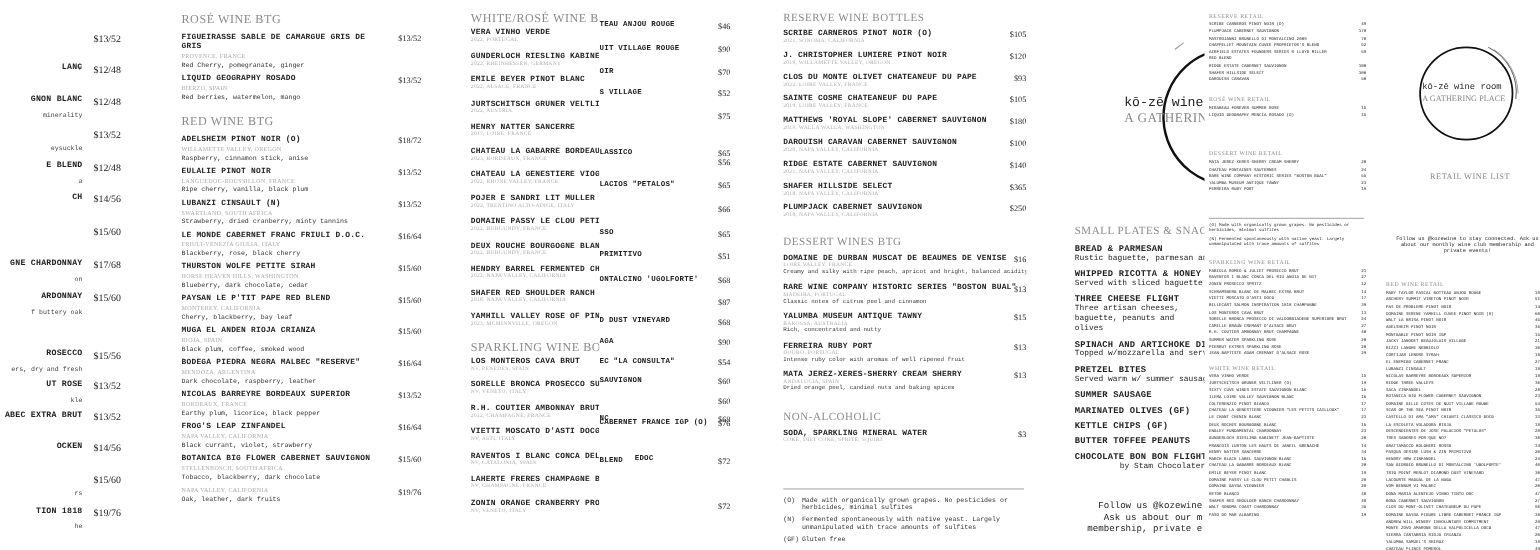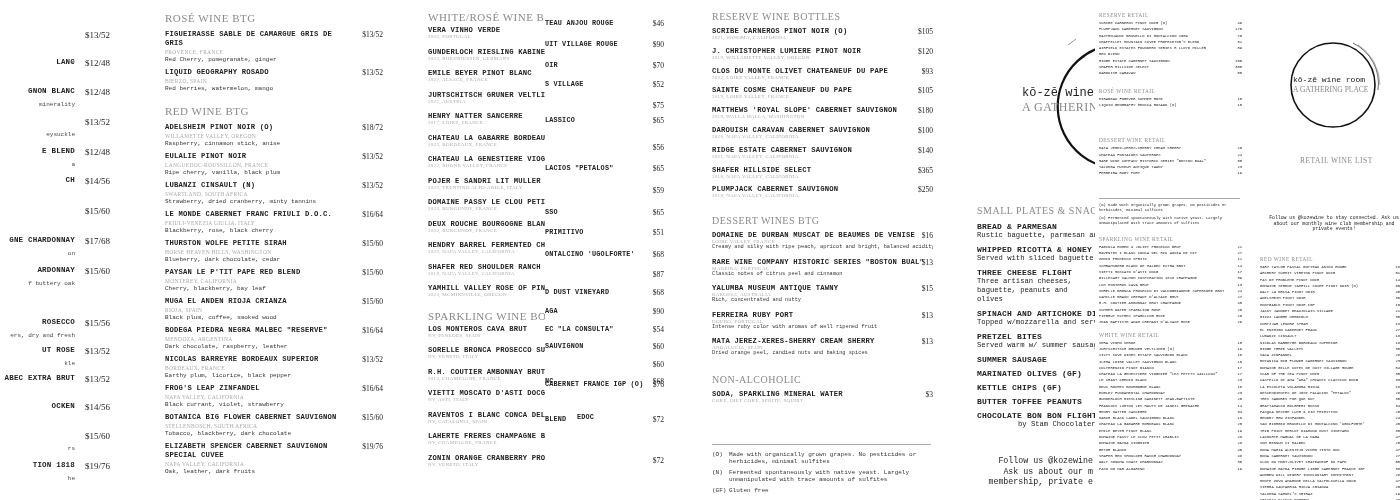--- a/index.html
+++ b/index.html
@@ -238,21 +238,20 @@
         <div class="ds">Black currant, violet, strawberry</div>
         <div class="pr">$16/64</div>
       </div>
       <div class="item" style="height: 29px;">
         <div class="nm" style="width: auto; white-space: nowrap; line-height: 9px;">BOTANICA BIG FLOWER CABERNET SAUVIGNON</div>
         <div class="rg">STELLENBOSCH, SOUTH AFRICA</div>
         <div class="ds">Tobacco, blackberry, dark chocolate</div>
         <div class="pr">$15/60</div>
       </div>
       <div class="item" style="height: 38px;">
-        <div class="nm" style="width: 175px; white-space: normal; line-height: 9px;">ELIZABETH SPENCER CABERNET SAUVIGNON SPECIAL CUVEE</div>
         <div class="rg">NAPA VALLEY, CALIFORNIA</div>
         <div class="ds">Oak, leather, dark fruits</div>
         <div class="pr">$19/76</div>
       </div>
     </div>
   </div>
 
 <div class="panel" id="pC">
     <div style="margin-top: 0px;">
       <div class="sec">WHITE/ROSÉ WINE BOTTLES</div>
@@ -356,35 +355,35 @@
       <div class="pr">$70</div>
     </div>
     <div class="row" style="top: 80px;">
       <div class="nm">S VILLAGE</div>
       <div class="pr">$52</div>
     </div>
     <div class="row" style="top: 101px;">
       <div class="nm"></div>
       <div class="pr">$75</div>
     </div>
-    <div class="row" style="top: 116px; text-align: right;">
+    <div class="row" style="top: 135px; text-align: right;">
       <div class="nm">LASSICO</div>
       <div class="pr">$65</div>
     </div>
     <div class="row" style="top: 143px;">
       <div class="nm"></div>
       <div class="pr">$56</div>
     </div>
     <div class="row" style="top: 164px;">
       <div class="nm">LACIOS "PETALOS"</div>
       <div class="pr">$65</div>
     </div>
     <div class="row" style="top: 186px;">
       <div class="nm"></div>
-      <div class="pr">$59</div>
+      <div class="pr">$66</div>
     </div>
     <div class="row" style="top: 208px;">
       <div class="nm">SSO</div>
       <div class="pr">$65</div>
     </div>
     <div class="row" style="top: 228px;">
       <div class="nm">PRIMITIVO</div>
       <div class="pr">$51</div>
     </div>
     <div class="row" style="top: 250px;">

